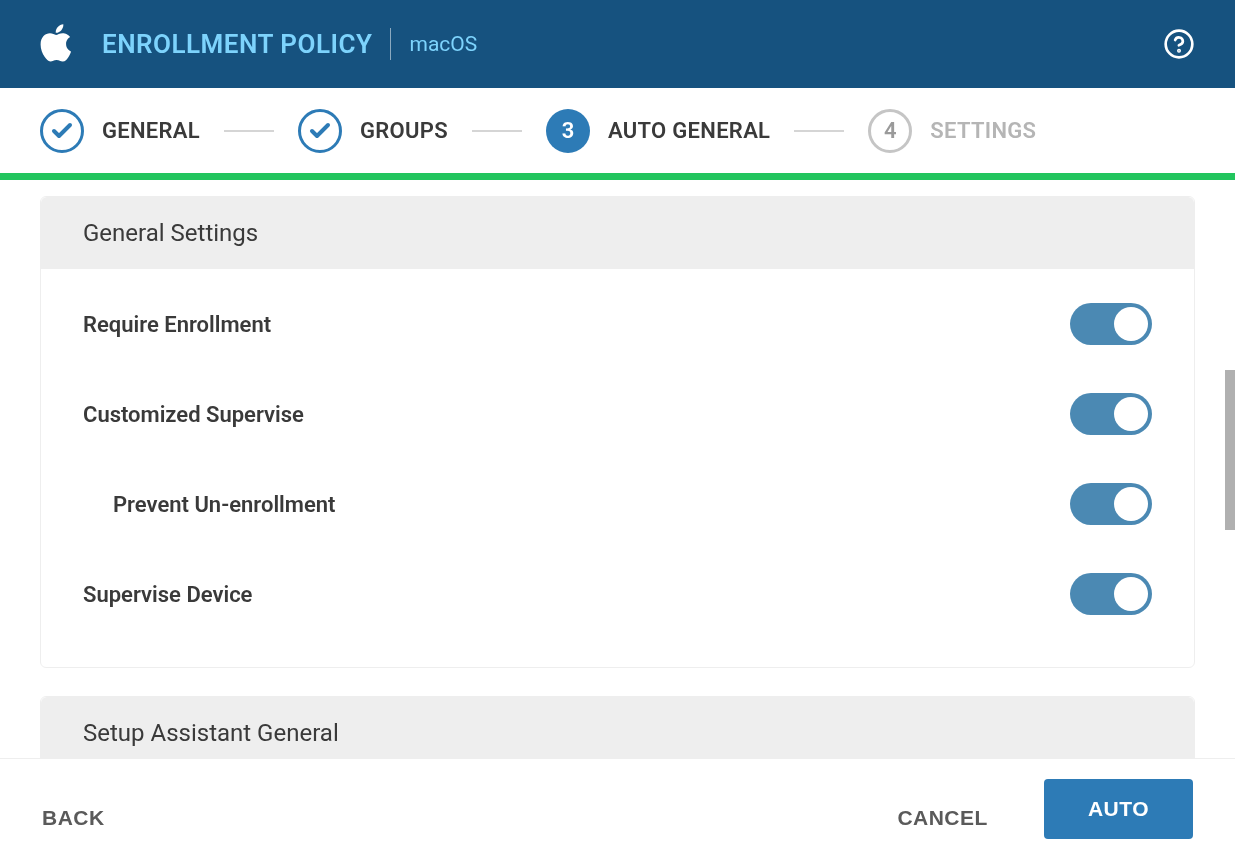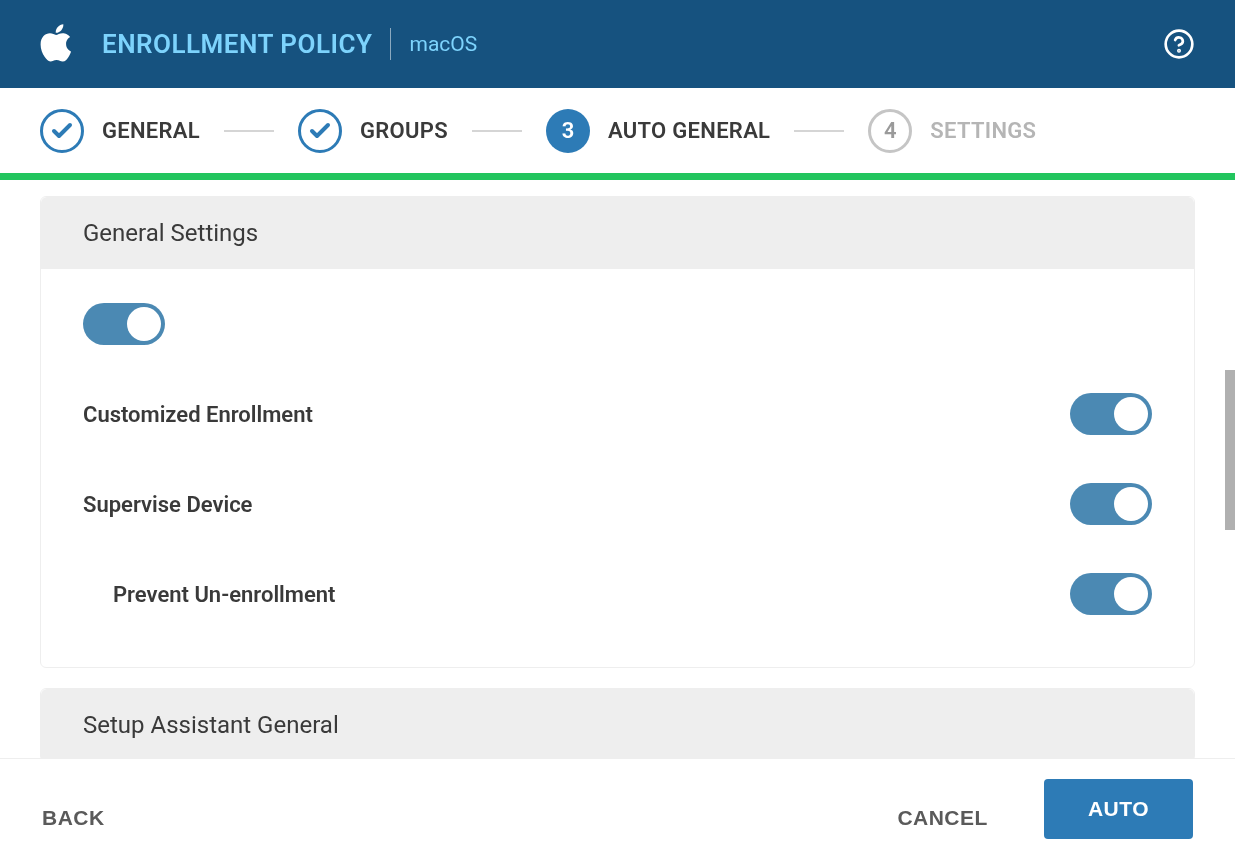--- a/index.html
+++ b/index.html
@@ -105,21 +105,21 @@
     }
     .content {
       padding: 16px 40px 0 40px;
       height: calc(858px - 88px - 92px - 100px);
       overflow-y: auto;
     }
     .card {
       background: #ffffff;
       border: 1px solid #eeeeee;
       border-radius: 6px;
-      margin-bottom: 20px;
+      margin-bottom: 28px;
     }
     .card-header {
       background: #eeeeee;
       padding: 22px 42px;
       font-size: 24px;
       font-weight: 400;
       color: #3a3a3a;
       border-radius: 6px 6px 0 0;
     }
     .card-body {
@@ -257,42 +257,43 @@
     <span class="step-label pending">SETTINGS</span>
   </div>
 </div>
 
 <div class="content">
 
   <div class="card">
     <div class="card-header">General Settings</div>
     <div class="card-body">
       <div class="row">
+        <span class="row-label">Require Enrollment</span>
         <div class="toggle on">
             <div class="toggle-knob"></div>
           </div>
       </div>
       <div class="row">
-        <span class="row-label">Customized Enrollment</span>
+        <span class="row-label">Customized Supervise</span>
+        <div class="toggle on">
+            <div class="toggle-knob"></div>
+          </div>
+      </div>
+      <div class="row indented">
+        <span class="row-label">Prevent Un-enrollment</span>
         <div class="toggle on">
             <div class="toggle-knob"></div>
           </div>
       </div>
       <div class="row">
         <span class="row-label">Supervise Device</span>
         <div class="toggle on">
             <div class="toggle-knob"></div>
           </div>
       </div>
-      <div class="row indented">
-        <span class="row-label">Prevent Un-enrollment</span>
-        <div class="toggle on">
-            <div class="toggle-knob"></div>
-          </div>
-      </div>
     </div>
   </div>
 
   <div class="card">
     <div class="card-header">Setup Assistant General</div>
 
   </div>
 
 </div>
 

